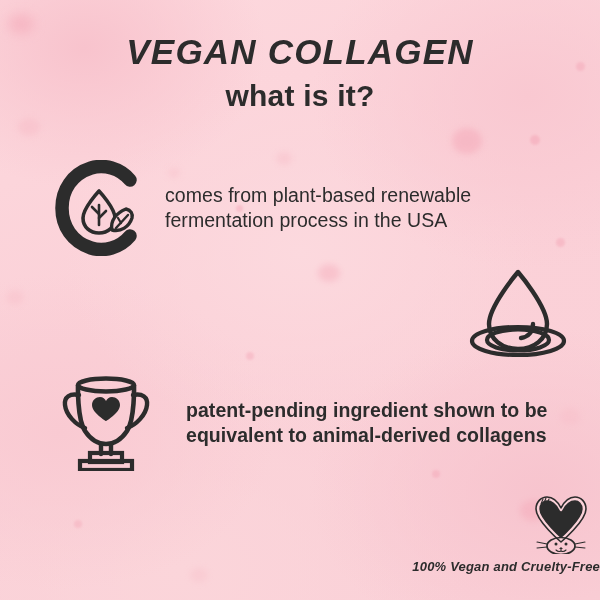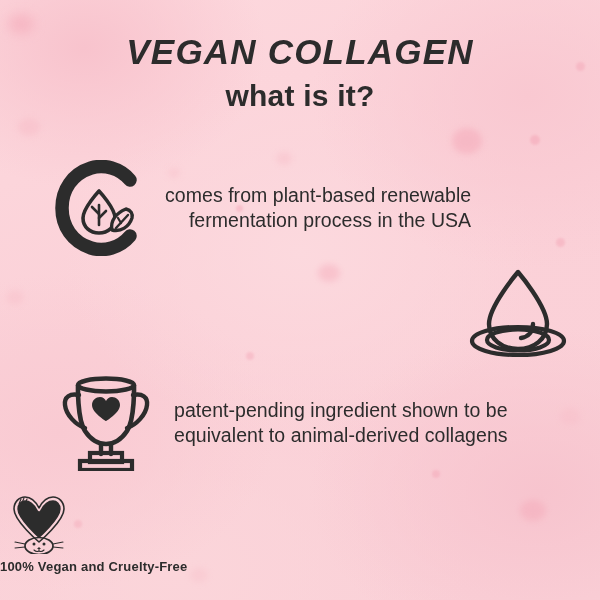--- a/index.html
+++ b/index.html
@@ -84,34 +84,35 @@
   }
   .row-text {
     font-size: 19.5px;
     line-height: 25px;
     color: #2c2c2c;
     white-space: pre-line;
     letter-spacing: 0.05px;
   }
 
   #row-one    { left: 52px;  top: 160px; width: 520px; }
-  #row-one .row-text   { margin-left: 15px; text-align: right; }
+  #row-one .row-text   { margin-left: 15px; }
   #row-two    { left: 28px;  top: 262px; width: 545px; }
   #row-three  { left: 58px;  top: 375px; width: 520px; }
-  #row-three .row-text { margin-left: 20px; }
+  #row-three .row-text { margin-left: 32px; font-weight: bold; }
 
   .icon-box { flex: 0 0 auto; line-height: 0; }
 
   
   .footer {
     position: absolute;
     left: 0;
     right: 0;
     bottom: 26px;
-    text-align: left;
+    text-align: right;
+    font-style: italic;
   }
   .footer-logo { line-height: 0; margin-bottom: 5px; }
   .footer-text {
     font-size: 13px;
     font-weight: bold;
     letter-spacing: 0.2px;
     color: #2c2c2c;
   }
 </style>
 </head>

